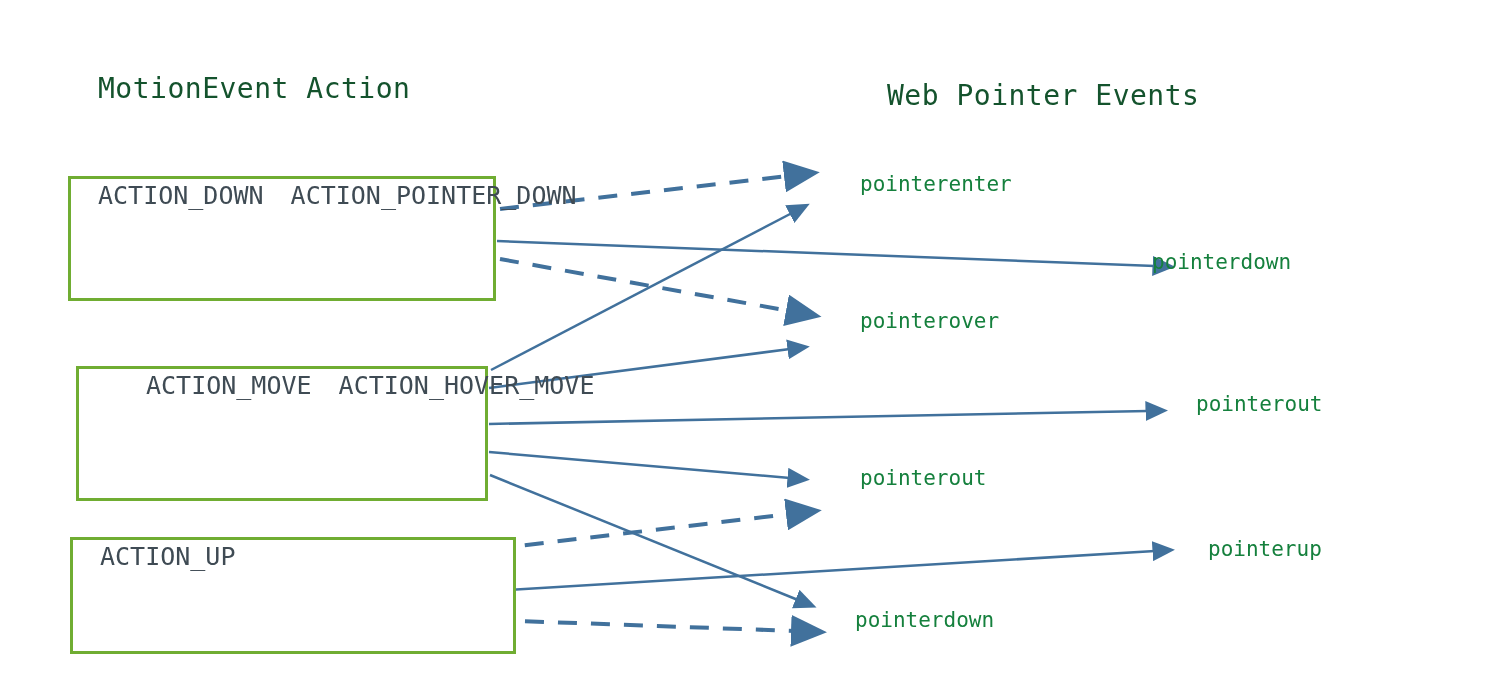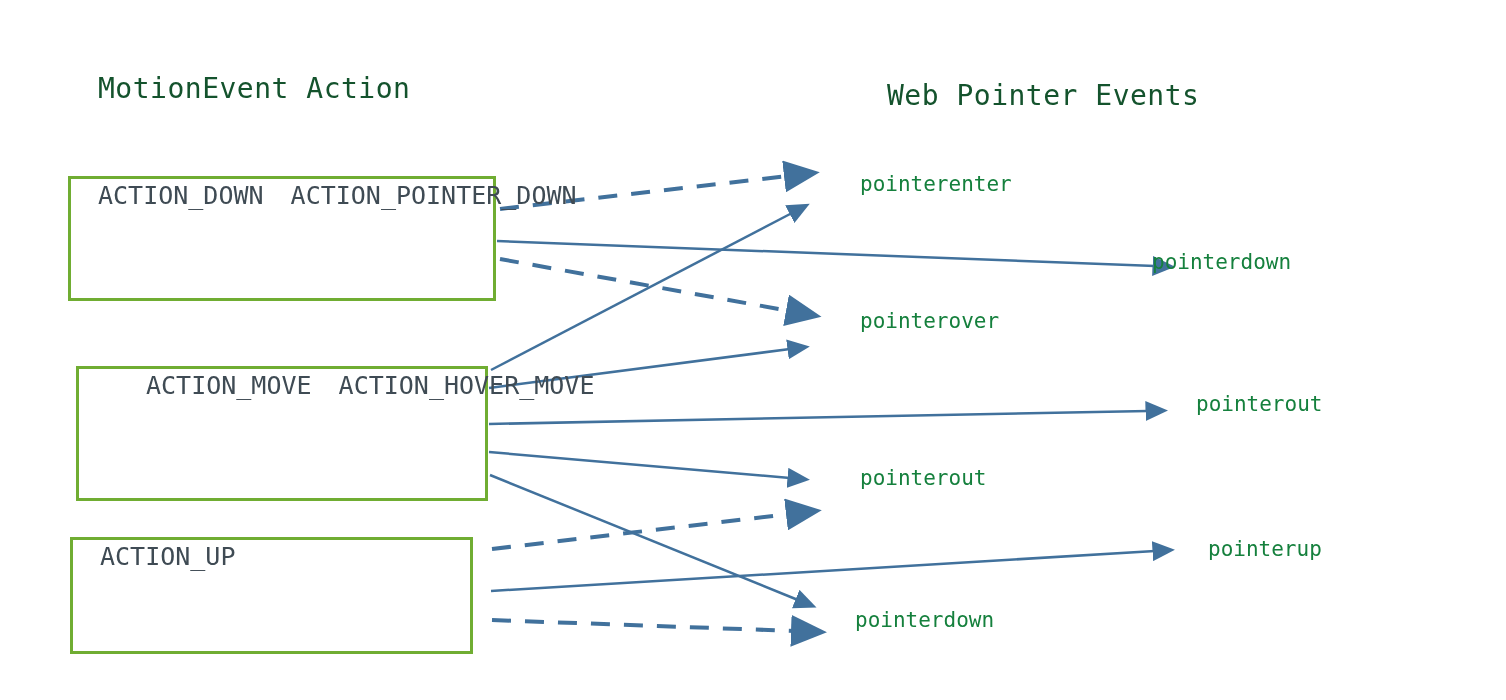--- a/index.html
+++ b/index.html
@@ -42,21 +42,21 @@
     font-family: "DejaVu Sans Mono", "Liberation Mono", monospace;
     font-size: 25px;
     color: #3f4b54;
     white-space: pre;
     line-height: 1.38;
     padding-left: 27px;
     letter-spacing: 0px;
   }
   #box-down  { left: 68px; top: 176px; width: 428px; height: 125px; }
   #box-move  { left: 76px; top: 366px; width: 412px; height: 135px; padding-left: 40px; }
-  #box-up    { left: 70px; top: 537px; width: 403px; height: 117px; }
+  #box-up    { left: 70px; top: 537px; width: 446px; height: 117px; }
 
   .event-label {
     position: absolute;
     font-family: "DejaVu Sans Mono", "Liberation Mono", monospace;
     font-size: 21px;
     color: #15803d;
     white-space: pre;
     letter-spacing: 0px;
   }
   #lbl-pointerenter { left: 860px;  top: 172px; }

